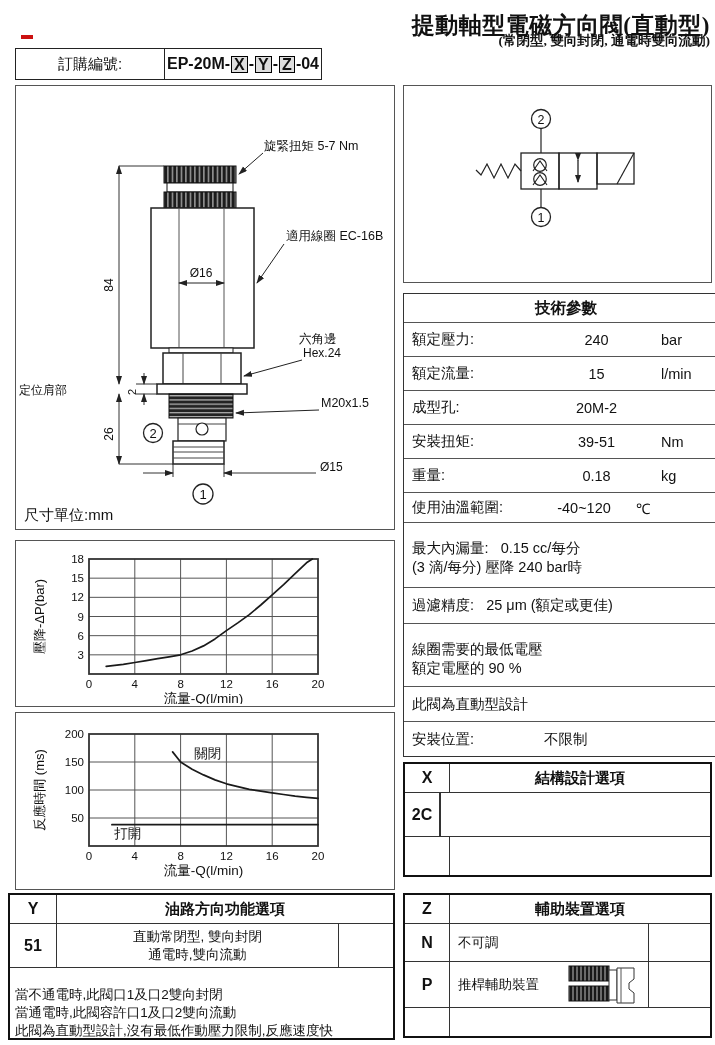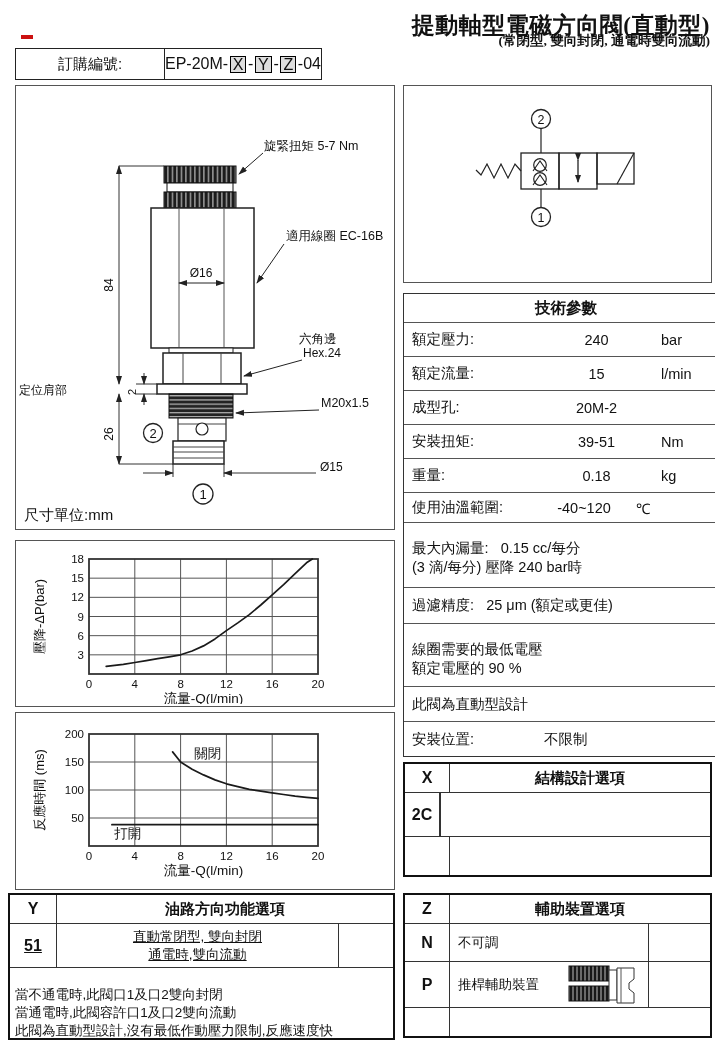--- a/index.html
+++ b/index.html
@@ -10,21 +10,21 @@
   
   .title{left:300px;top:10px;width:410px;text-align:right;font-family:"Liberation Serif",serif;
          font-weight:bold;font-size:23px;letter-spacing:0.5px;}
   .subtitle{left:300px;top:32px;width:410px;text-align:right;font-family:"Liberation Serif",serif;
          font-weight:bold;font-size:13.5px;}
   .red-dash{left:21px;top:35px;width:12px;height:3.5px;background:#cc1111;}
   
   .order-box{left:15px;top:48px;width:307px;height:32px;border:1.8px solid #222;display:flex;box-sizing:border-box;}
   .order-label{width:148px;display:flex;align-items:center;justify-content:center;font-size:15px;
                border-right:1.8px solid #222;}
-  .order-code{flex:1;display:flex;align-items:center;justify-content:space-between;font-weight:normal;font-size:16px;}
+  .order-code{flex:1;display:flex;align-items:center;justify-content:center;font-weight:bold;font-size:16px;}
   .boxed{border:1.5px solid #000;background:#dedede;padding:0 2px;margin:0 1px;line-height:15px;}
   
   .tech{left:403px;top:293px;width:326px;height:464px;border:1.8px solid #333;box-sizing:border-box;
         display:flex;flex-direction:column;font-size:14.5px;}
   .trow{display:flex;align-items:center;border-top:1.2px solid #555;padding:0 8px;box-sizing:border-box;flex-shrink:0;}
   .trow:first-child{border-top:none;}
   .thead{height:28px;justify-content:center;font-weight:bold;font-size:15.5px;}
   .tlabel{width:132px;}
   .tvalue{width:105px;text-align:center;}
   .tunit{flex:1;padding-left:12px;}
@@ -299,21 +299,21 @@
       <div class="ocode" style="width:45px;"></div>
       <div class="odesc"></div>
     </div>
   </div>
 
   <div class="opt" style="left:8px;top:893px;width:387px;height:147px;">
     <div class="orow" style="height:28px;">
       <div class="ocode" style="width:47px;">Y</div>
       <div class="ohead">油路方向功能選項</div>
     </div>
-    <div class="orow" style="height:44px;text-decoration:underline;">
+    <div class="orow" style="height:44px;">
       <div class="ocode" style="width:47px;">51</div>
       <div class="odesc">
         <div>直動常閉型, 雙向封閉</div>
         <div>通電時,雙向流動</div>
       </div>
       <div class="oright" style="width:55px;"></div>
     </div>
     <div class="onote">
       <div>當不通電時,此閥口1及口2雙向封閉</div>
       <div>當通電時,此閥容許口1及口2雙向流動</div>

